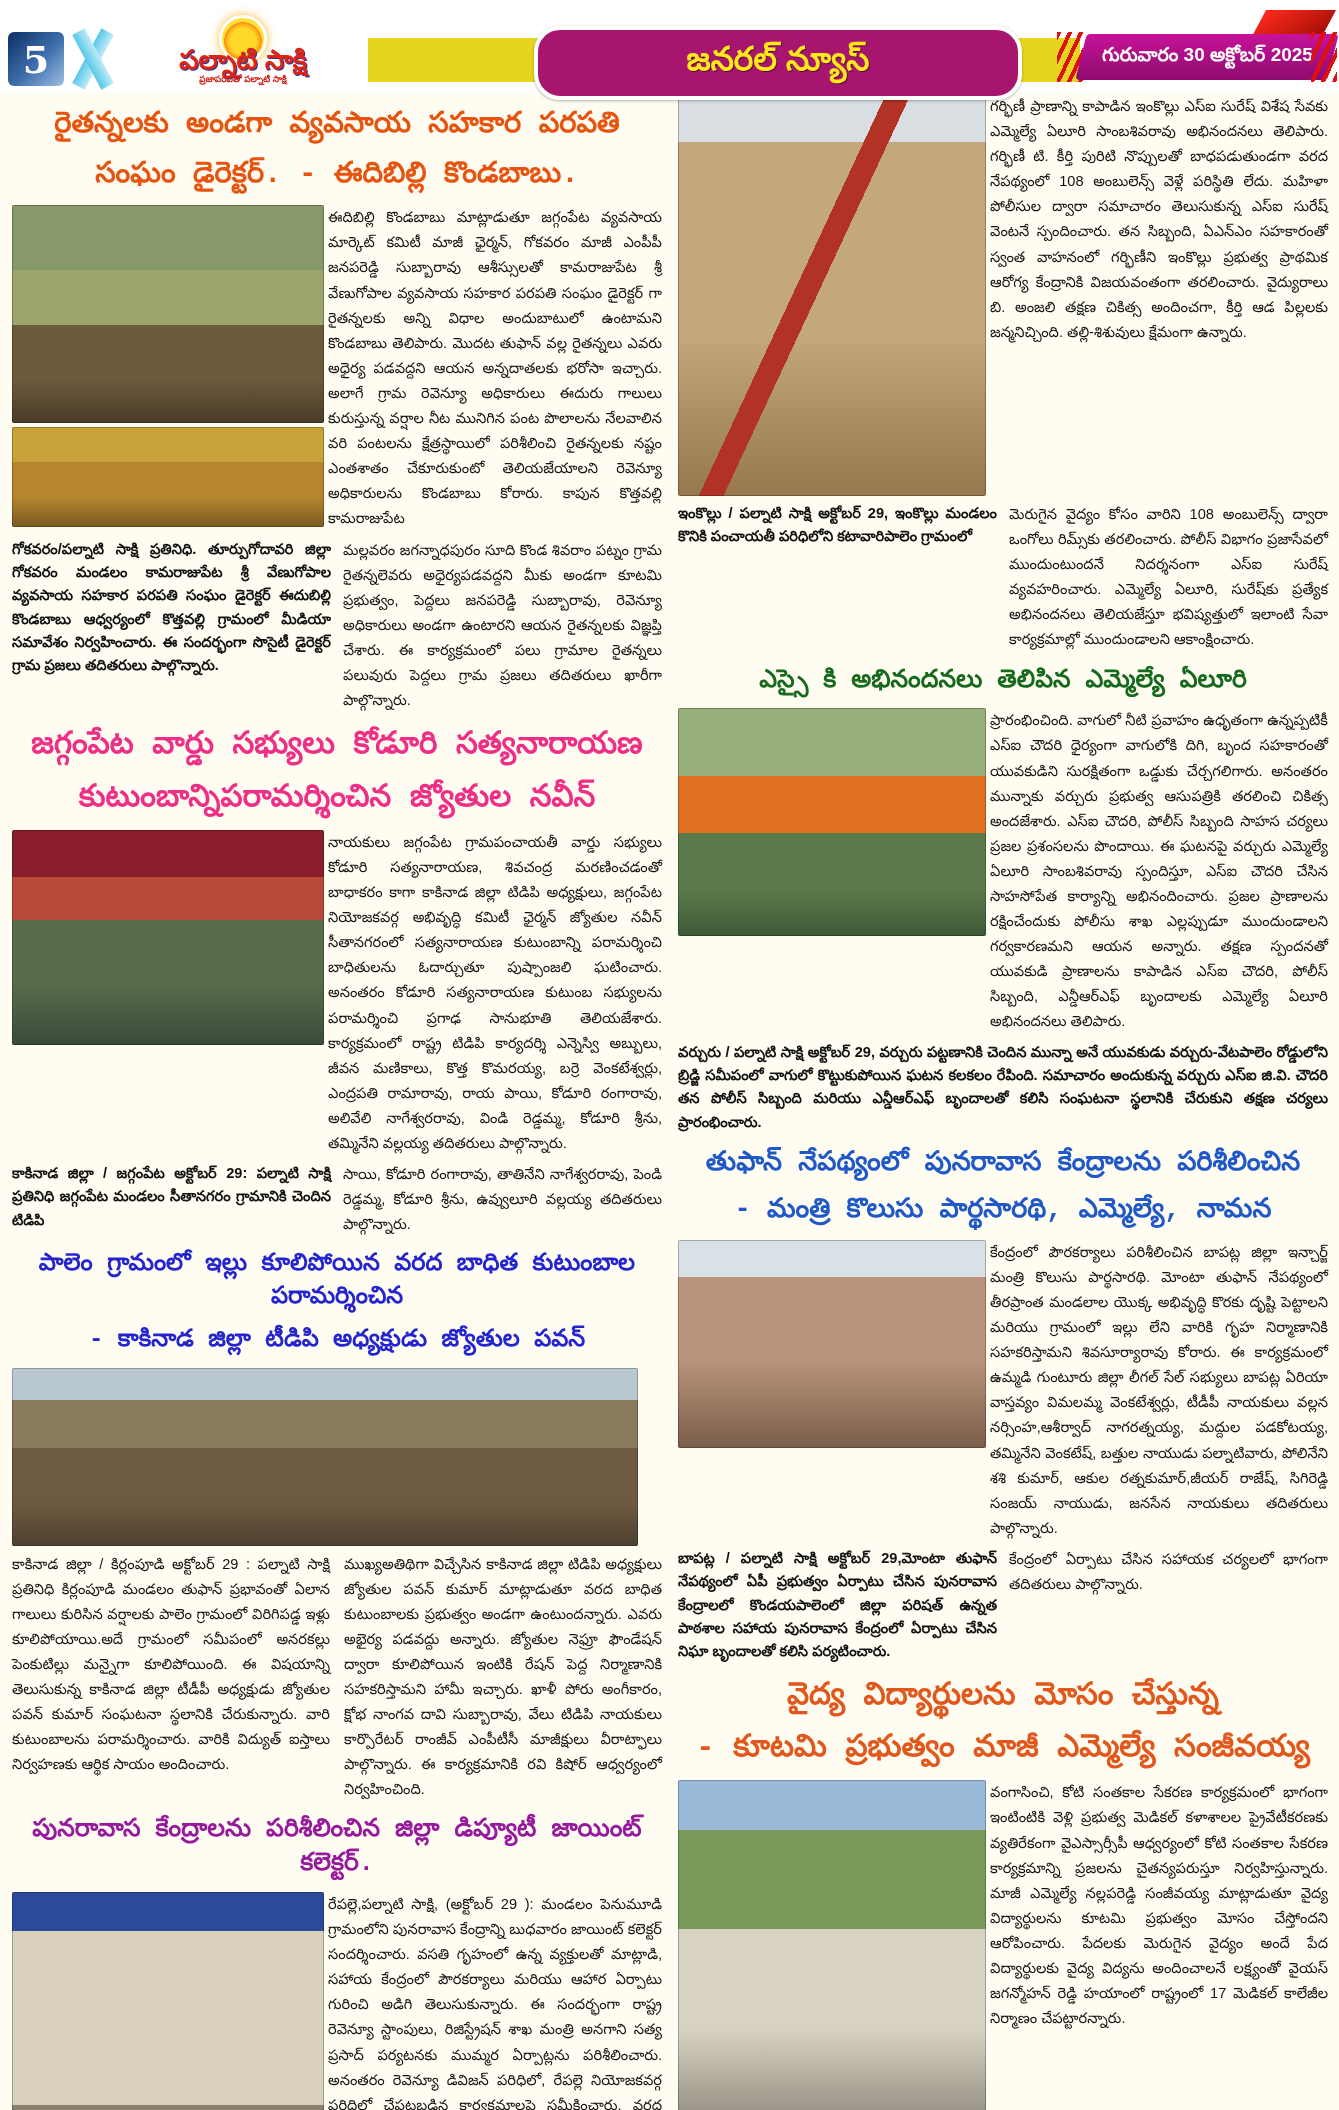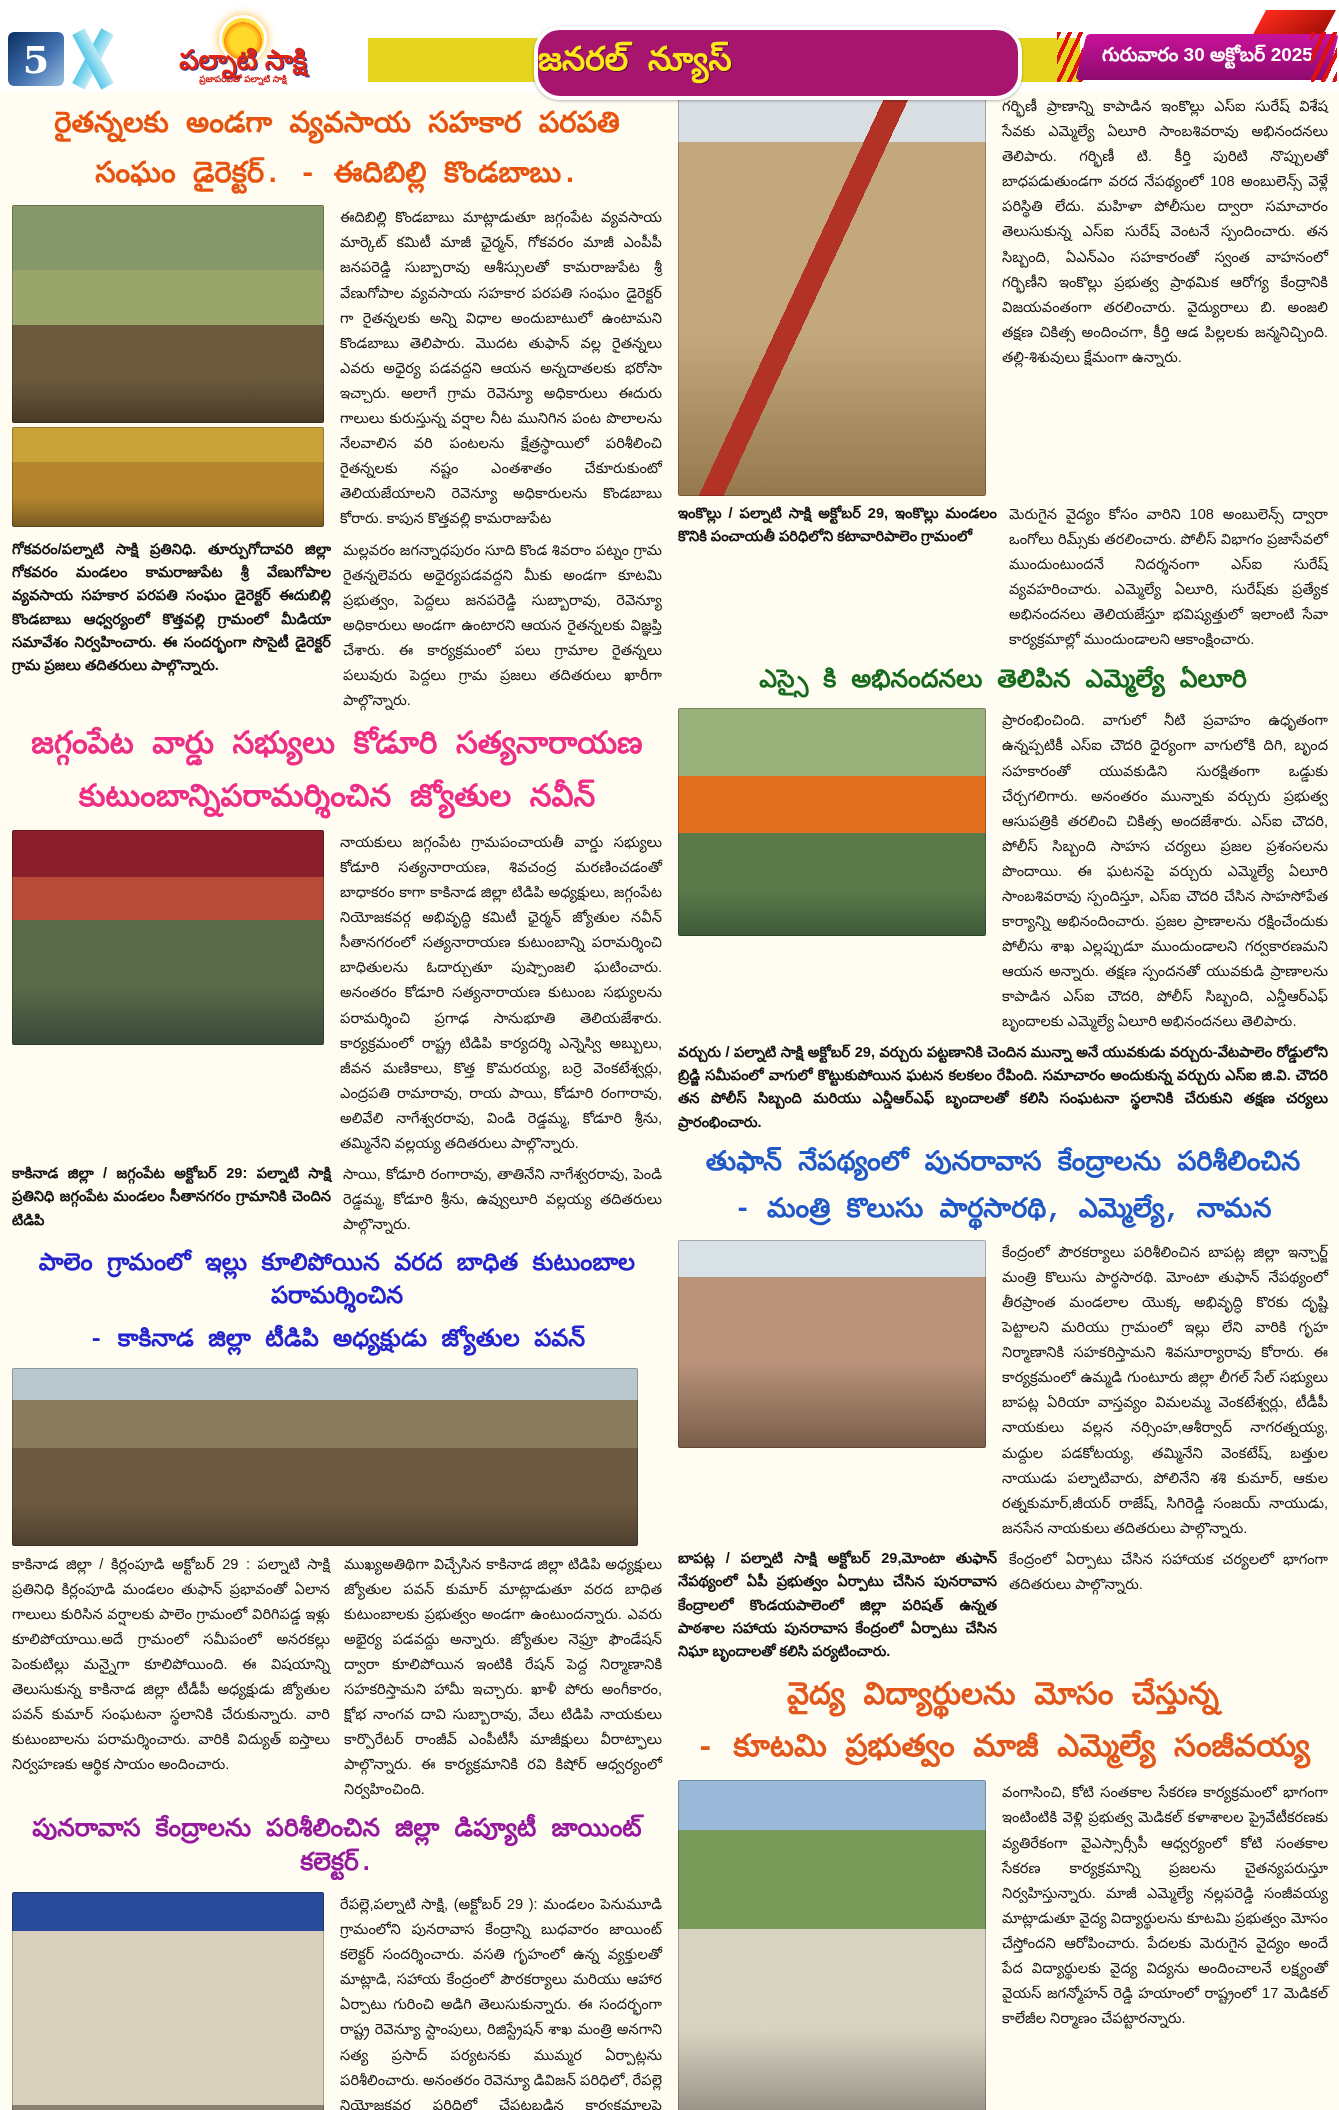--- a/index.html
+++ b/index.html
@@ -26,23 +26,22 @@
   .masthead{position:absolute;left:128px;top:18px;width:230px;text-align:center;}
   .sun{
     width:42px;height:42px;border-radius:50%;margin:0 auto;
     background:radial-gradient(circle at 50% 55%,#ffd929 0 42%,#ff8f12 60%,#ffdf3a 61%);
     box-shadow:0 0 0 3px #fff,0 0 8px 4px rgba(255,170,0,.65);
   }
   .masthead .mh-title{font-size:27px;font-weight:bold;color:#e02412;text-shadow:1px 1px 0 #2239a8;line-height:1.05;margin-top:-14px;}
   .masthead .mh-tag{font-size:9px;color:#d01b10;font-weight:bold;}
   .section-banner{
     position:absolute;left:534px;top:26px;width:480px;height:66px;background:#a8156f;
-    border:4px solid #fff;border-radius:26px;display:flex;align-items:center;
+    border:4px solid #fff;border-radius:26px;display:flex;align-items:center;justify-content:center;
     box-shadow:0 1px 3px rgba(0,0,0,.3);
-    font-family:Liberation Mono, monospace;
   }
   .section-banner span{color:#ffe81a;font-size:33px;font-weight:bold;text-shadow:1px 1px 0 #5c0a3c;}
   .date-ribbon{position:absolute;right:6px;top:28px;width:252px;height:54px;}
   .date-ribbon .red-flag{
     position:absolute;right:6px;top:-18px;width:70px;height:34px;background:linear-gradient(135deg,#ff2b1d,#9c0b05);
     transform:skewX(-28deg);
   }
   .date-box{
     position:absolute;left:0;top:6px;width:100%;height:46px;background:linear-gradient(180deg,#c8129a,#8e0b6e);
     transform:skewX(-14deg);display:flex;align-items:center;justify-content:center;border-radius:4px;
@@ -50,21 +49,21 @@
   .date-box span{transform:skewX(14deg);color:#fff;font-size:19px;font-weight:bold;white-space:nowrap;}
   .stripes{position:absolute;top:4px;width:26px;height:50px;background:repeating-linear-gradient(115deg,#e01010 0 4px,transparent 4px 10px);}
   .stripes.l{left:-24px;}
   .stripes.r{right:-4px;}
   
   .cols{display:flex;gap:16px;padding:2px 12px 0 12px;}
   .col{width:650px;flex:0 0 auto;}
   article{margin-bottom:10px;}
   .hl{text-align:center;font-weight:bold;line-height:1.35;margin:4px 0 8px 0;}
   .hl div{margin:11px 0;font-family:Liberation Mono, monospace;}
-  .media-row{display:flex;gap:16px;align-items:flex-start;}
+  .media-row{display:flex;gap:4px;align-items:flex-start;}
   .photo{flex:0 0 auto;border-radius:2px;box-shadow:0 0 0 1px rgba(0,0,0,.25) inset;}
   .body-text{font-size:14.6px;line-height:1.72;text-align:justify;}
   .caption{font-size:14.6px;line-height:1.6;font-weight:bold;text-align:justify;}
   .row2{display:flex;gap:12px;margin-top:6px;}
   .row2 > div{flex:1;}
   .two-col{column-count:2;column-gap:14px;margin-top:6px;}
   
   .ph-a1a{width:312px;height:218px;background:linear-gradient(180deg,#87986a 0 30%,#9aa56b 30% 55%,#6b5a3c 55% 80%,#4a3b28);}
   .ph-a1b{width:312px;height:100px;background:linear-gradient(180deg,#c9a23a 0 35%,#b5862e 35% 70%,#7a5a22);}
   .ph-a2{width:312px;height:215px;background:linear-gradient(180deg,#8a1f2b 0 22%,#b84a3a 22% 42%,#5a6b4a 42% 72%,#3a4a3a);}

